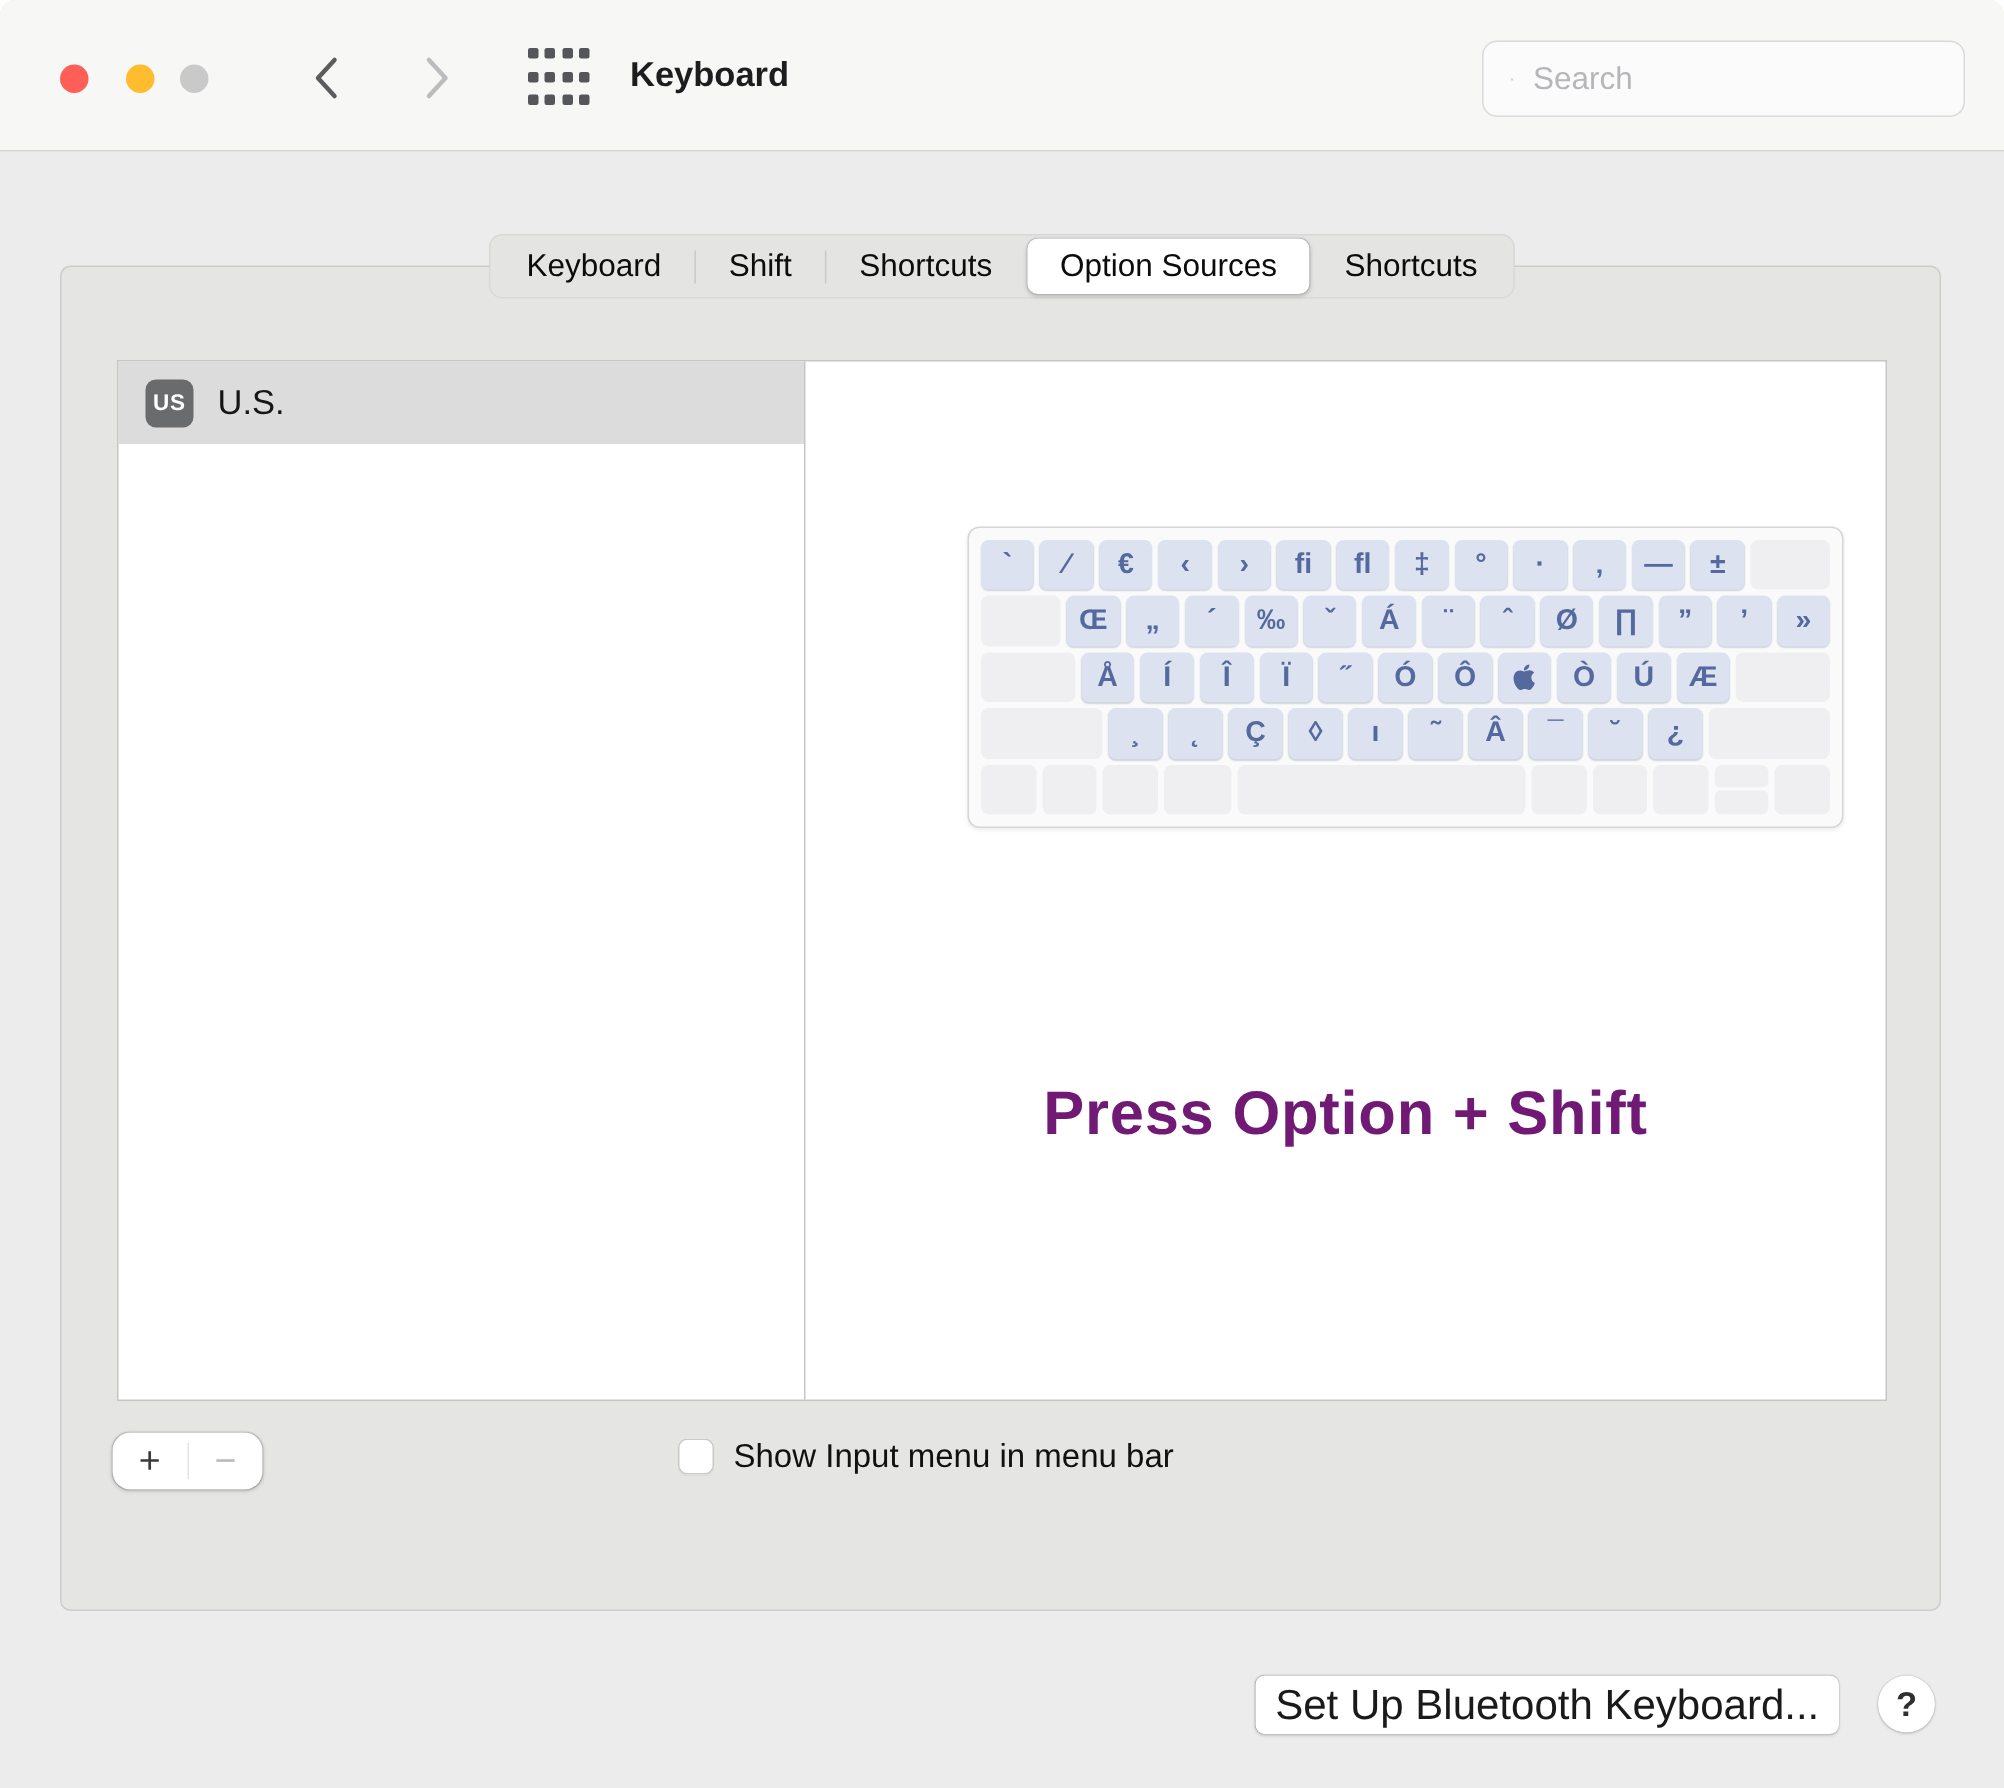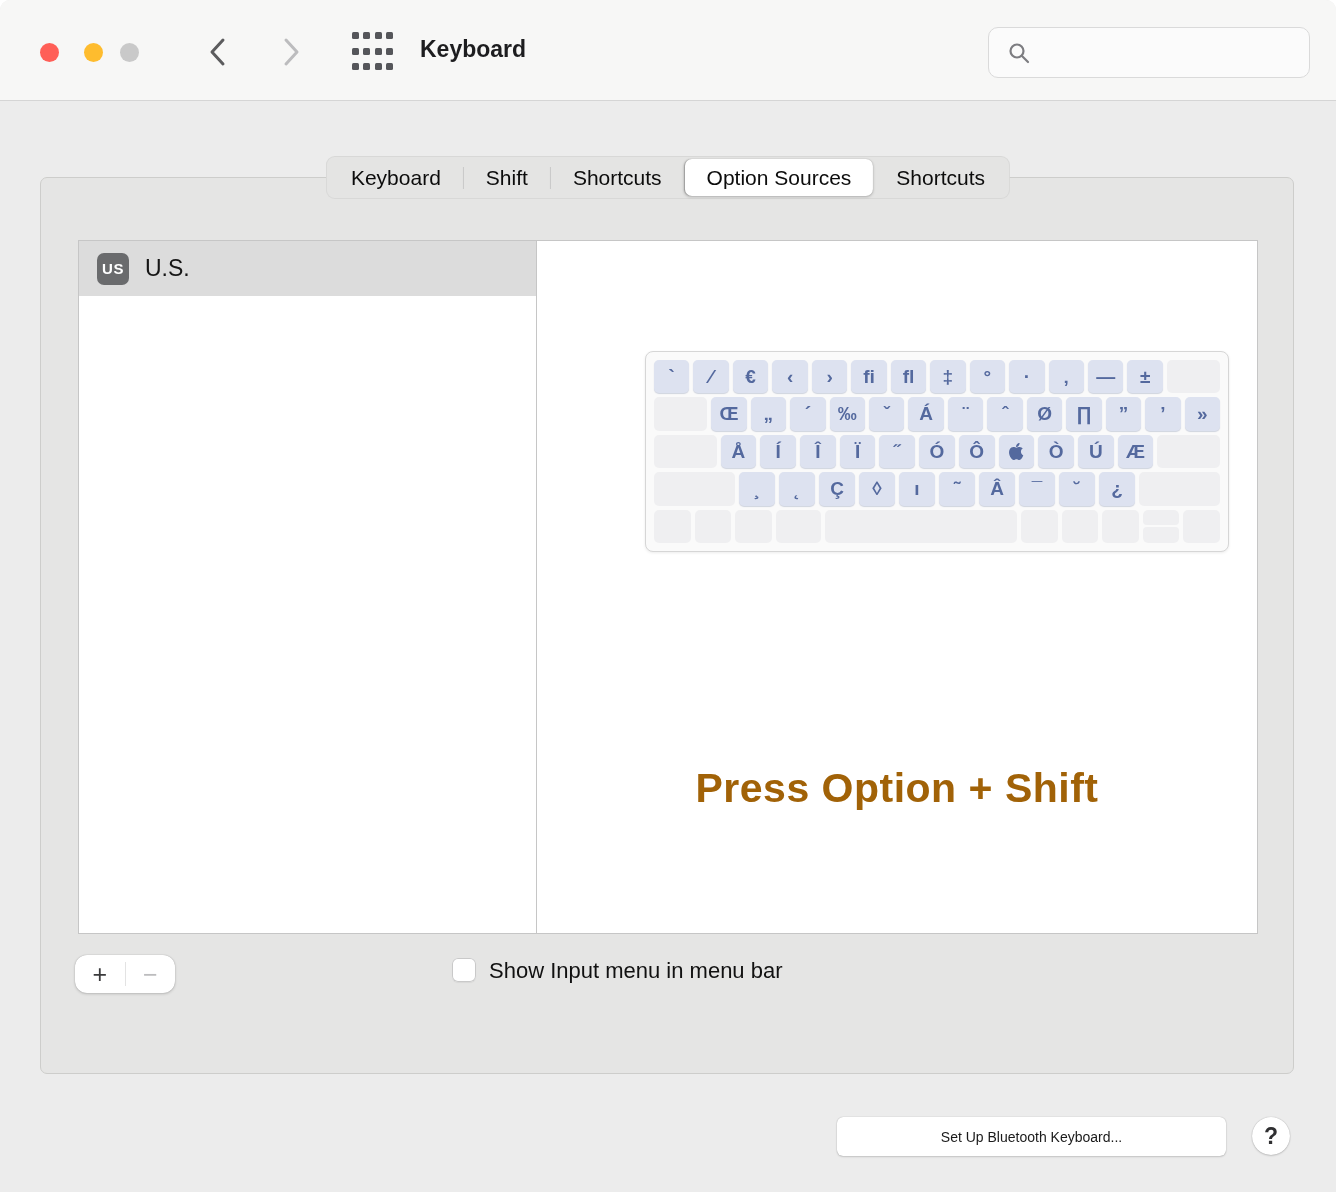--- a/index.html
+++ b/index.html
@@ -41,25 +41,25 @@
   .kb-key.blank{background:#efeff1;}
   .kb-key.split{flex-direction:column;gap:2px;background:transparent;}
   .kb-key.split div{width:100%;flex:1;background:#efeff1;border-radius:4px;}
   .overlay-text{position:absolute;left:0;right:0;top:478px;text-align:center;font-size:41px;font-weight:700;letter-spacing:.5px;}
   
   .add-remove{position:absolute;left:75px;top:955px;width:100px;height:38px;background:#fff;border-radius:12px;box-shadow:0 0 1px rgba(0,0,0,0.3),0 1px 3px rgba(0,0,0,0.18);display:flex;align-items:center;z-index:3;}
   .ar-btn{flex:1;text-align:center;font-size:25px;line-height:36px;}
   .ar-btn.add{color:#3a3a3c;}
   .ar-btn.remove{color:#bcbcbe;}
   .ar-sep{width:1px;height:24px;background:#e3e3e3;}
-  .checkbox-row{position:absolute;left:452px;top:958px;display:flex;align-items:flex-start;gap:13px;z-index:3;}
+  .checkbox-row{position:absolute;left:452px;top:958px;display:flex;align-items:center;gap:13px;z-index:3;}
   .checkbox{width:24px;height:24px;box-sizing:border-box;background:#fff;border-radius:6px;box-shadow:inset 0 0 0 1px #c9c9c9,0 1px 1px rgba(0,0,0,0.06);}
   .checkbox-label{font-size:22px;color:#111;}
   
-  .bt-button{position:absolute;left:837px;top:1117px;width:389px;height:39px;background:#fff;border-radius:6px;box-shadow:0 0 1px rgba(0,0,0,0.32),0 1px 2px rgba(0,0,0,0.15);font-size:14px;color:#1a1a1a;display:flex;align-items:center;justify-content:center;}
+  .bt-button{position:absolute;left:837px;top:1117px;width:389px;height:39px;background:#fff;border-radius:6px;box-shadow:0 0 1px rgba(0,0,0,0.32),0 1px 2px rgba(0,0,0,0.15);font-size:28px;color:#1a1a1a;display:flex;align-items:center;justify-content:center;}
   .help-button{position:absolute;left:1252px;top:1117px;width:38px;height:38px;border-radius:50%;background:#fff;box-shadow:0 0 1px rgba(0,0,0,0.32),0 1px 2px rgba(0,0,0,0.15);font-size:23px;font-weight:700;color:#2f2f31;display:flex;align-items:center;justify-content:center;}
 </style>
 </head>
 <body>
 
 <div class="window">
 
   <div class="titlebar">
     <div class="light" style="left:40px;background:#ff5f57;"></div>
     <div class="light" style="left:84px;background:#febc2e;"></div>
@@ -91,20 +91,21 @@
         <div></div>
     </div>
 
     <div class="win-title">Keyboard</div>
 
     <div class="search-field">
       <svg width="24" height="24" viewBox="0 0 24 24">
         <circle cx="10" cy="10" r="6.5" fill="none" stroke="#7d7d81" stroke-width="2.2"></circle>
         <line x1="15" y1="15" x2="21" y2="21" stroke="#7d7d81" stroke-width="2.2" stroke-linecap="round"></line>
       </svg>
+      <input type="text" placeholder="Search" style="">
     </div>
   </div>
 
   <div class="tabbar" id="tabbar">
       <div class="tab">Keyboard</div>
       <div class="tab-sep"></div>
       <div class="tab">Shift</div>
       <div class="tab-sep"></div>
       <div class="tab">Shortcuts</div>
       <div class="tab-sep hidden"></div>
@@ -198,21 +199,21 @@
             <div class="kb-key blank" style="flex-grow: 1;"></div>
             <div class="kb-key blank" style="flex-grow: 1;"></div>
             <div class="kb-key blank" style="flex-grow: 1;"></div>
             <div class="kb-key split" style="flex-grow: 1;">
               <div></div>
               <div></div>
             </div>
             <div class="kb-key blank" style="flex-grow: 1;"></div>
           </div>
         </div>
-      <div class="overlay-text" id="overlay-text" style="color: #a16207; margin-top: 46px;">Press Option + Shift</div>
+      <div class="overlay-text" id="overlay-text" style="color: #701a75;">Press Option + Shift</div>
     </div>
   </div>
 
   <div class="add-remove">
     <div class="ar-btn add">+</div>
     <div class="ar-sep"></div>
     <div class="ar-btn remove">−</div>
   </div>
 
   <div class="checkbox-row">

